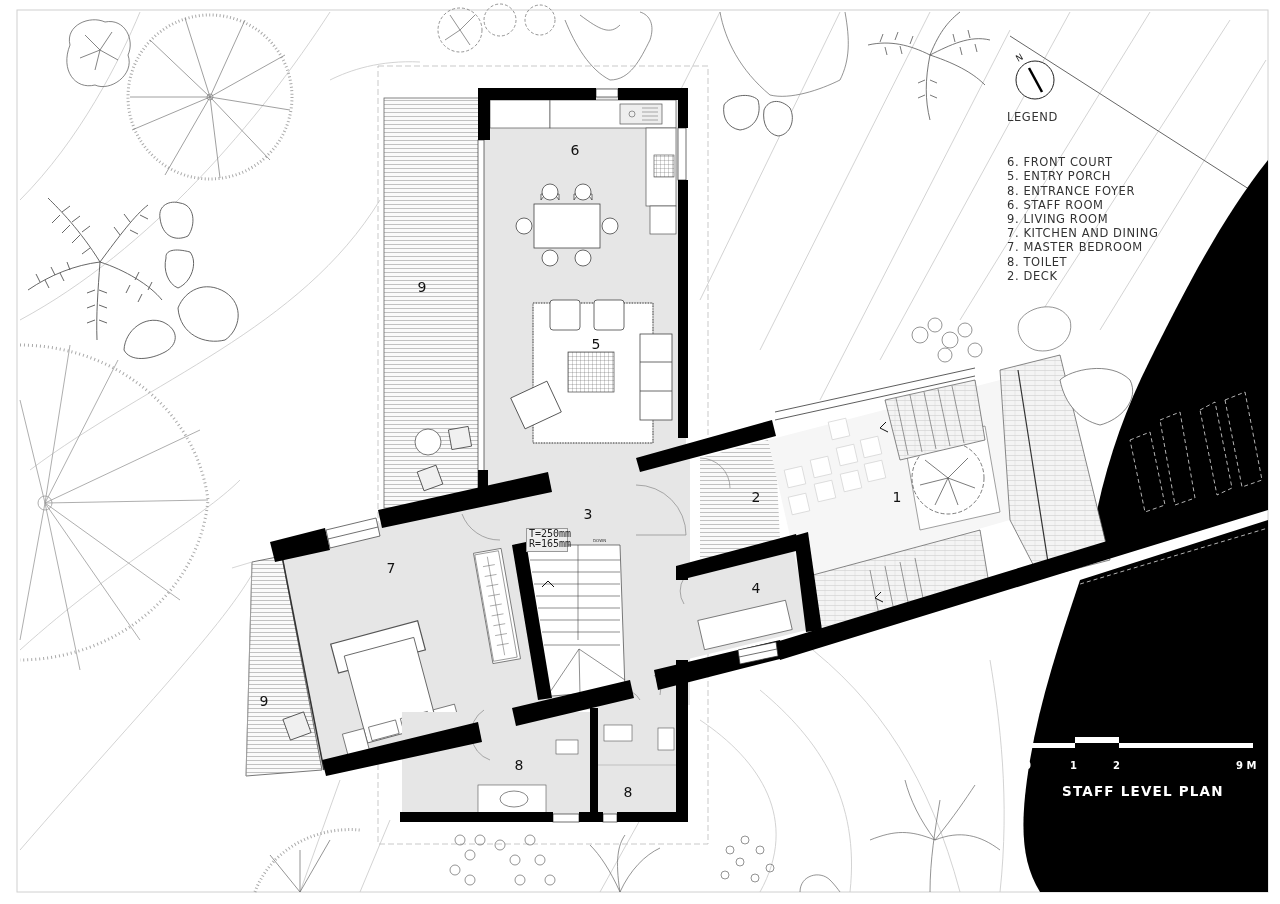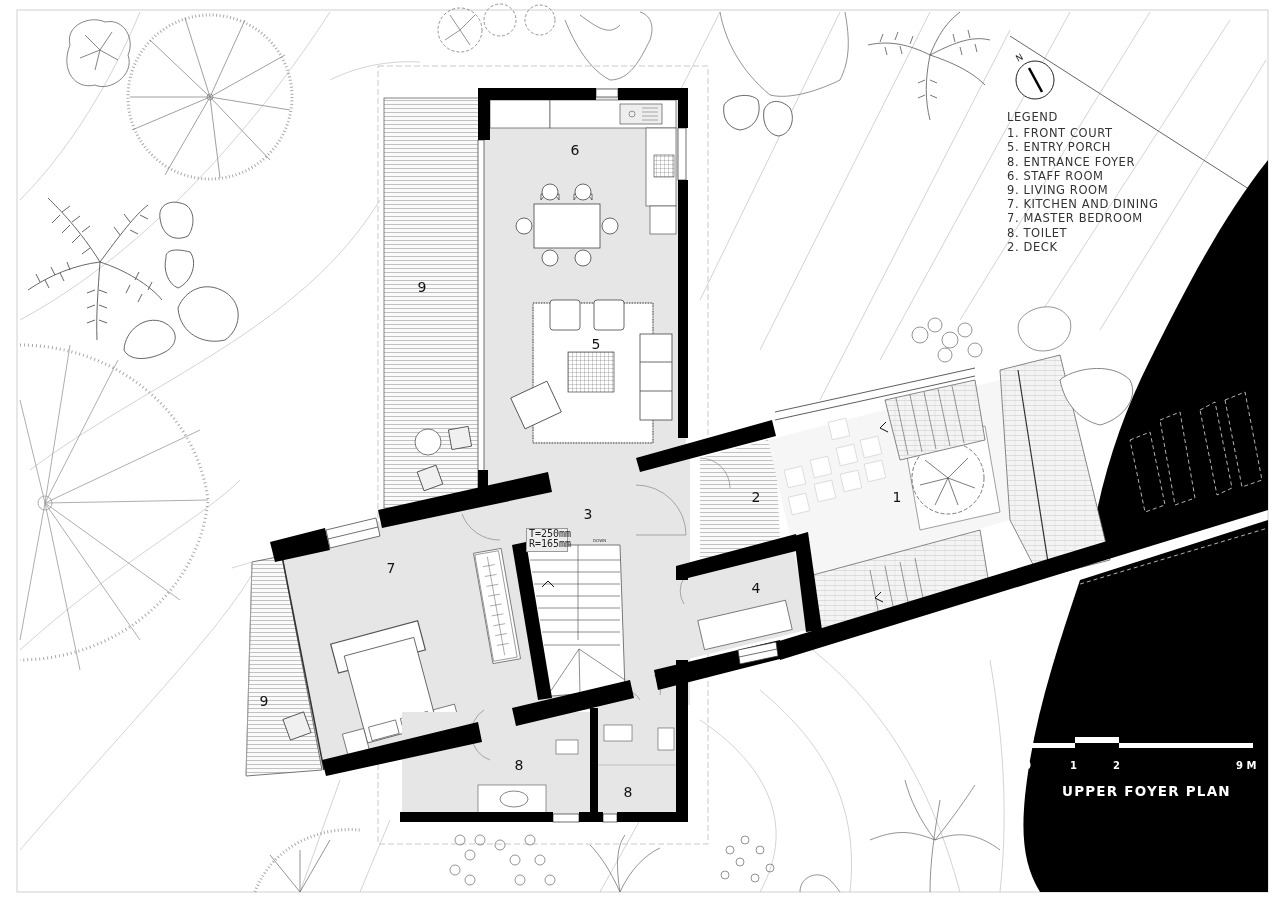--- a/index.html
+++ b/index.html
@@ -2,21 +2,21 @@
 <html><head>
 <meta charset="utf-8">
 <style>
   html, body { margin: 0; padding: 0; background: #ffffff; }
   body { width: 1280px; height: 904px; position: relative; overflow: hidden;
          font-family: "DejaVu Sans", sans-serif; }
   #plan { position: absolute; left: 0; top: 0; width: 1280px; height: 904px; }
   .room-label { font-family: "DejaVu Sans", sans-serif; font-size: 14px; fill: #111; text-anchor: middle; }
   .legend { position: absolute; left: 1007px; top: 110px; color: #333;
             font-family: "DejaVu Sans", sans-serif; font-size: 11.5px; letter-spacing: 0.6px; line-height: 14.2px; }
-  .legend-title { margin-bottom: 2px; }
+  .legend-title { margin-bottom: 31px; }
   .legend-item { white-space: nowrap; }
   .scale { position: absolute; left: 1020px; top: 733px; width: 240px; height: 70px; color: #fff; }
   .scale-tick { position: absolute; top: 27px; font-family: "DejaVu Sans", sans-serif; font-weight: bold; font-size: 10px; }
   .plan-title { position: absolute; left: 1042px; top: 50px; font-family: "DejaVu Sans", sans-serif;
                 font-weight: bold; font-size: 13.5px; letter-spacing: 1.2px; white-space: nowrap; }
   .stair-note { position: absolute; left: 526px; top: 528px; width: 38px; height: 22px; border: 1px solid #999;
                 background: #eee; font-family: "DejaVu Sans Mono", monospace; font-size: 10px; line-height: 10px; color: #222; padding-left: 2px; }
   .stair-down { position: absolute; left: 593px; top: 538px; font-family: "DejaVu Sans", sans-serif; font-size: 4px; color: #333; }
 </style>
 </head>
@@ -411,36 +411,36 @@
 
   <g>
     <rect x="1031" y="743" width="44" height="5" fill="#fff"></rect>
     <rect x="1075" y="737" width="44" height="6" fill="#fff"></rect>
     <rect x="1119" y="743" width="134" height="5" fill="#fff"></rect>
   </g>
 </svg>
 
 <div class="legend">
   <div class="legend-title">LEGEND</div>
-  <div class="legend-item">1. FRONT COURT</div>
+  <div class="legend-item">6. FRONT COURT</div>
   <div class="legend-item">5. ENTRY PORCH</div>
   <div class="legend-item">8. ENTRANCE FOYER</div>
   <div class="legend-item">6. STAFF ROOM</div>
   <div class="legend-item">9. LIVING ROOM</div>
   <div class="legend-item">7. KITCHEN AND DINING</div>
   <div class="legend-item">7. MASTER BEDROOM</div>
   <div class="legend-item">8. TOILET</div>
   <div class="legend-item">2. DECK</div>
 </div>
 
 <div class="scale">
   <span class="scale-tick" style="left:4px">0</span>
   <span class="scale-tick" style="left:50px">1</span>
   <span class="scale-tick" style="left:93px">2</span>
   <span class="scale-tick" style="left:216px">9 M</span>
-  <span class="plan-title" style="left:42px; top:50px">UPPER FOYER PLAN</span>
+  <span class="plan-title" style="left:42px; top:50px">STAFF LEVEL PLAN</span>
 </div>
 
 <div class="stair-note">
   <div>T=250mm</div>
   <div>R=165mm</div>
 </div>
 <div class="stair-down">DOWN</div>
 
 </body></html>

